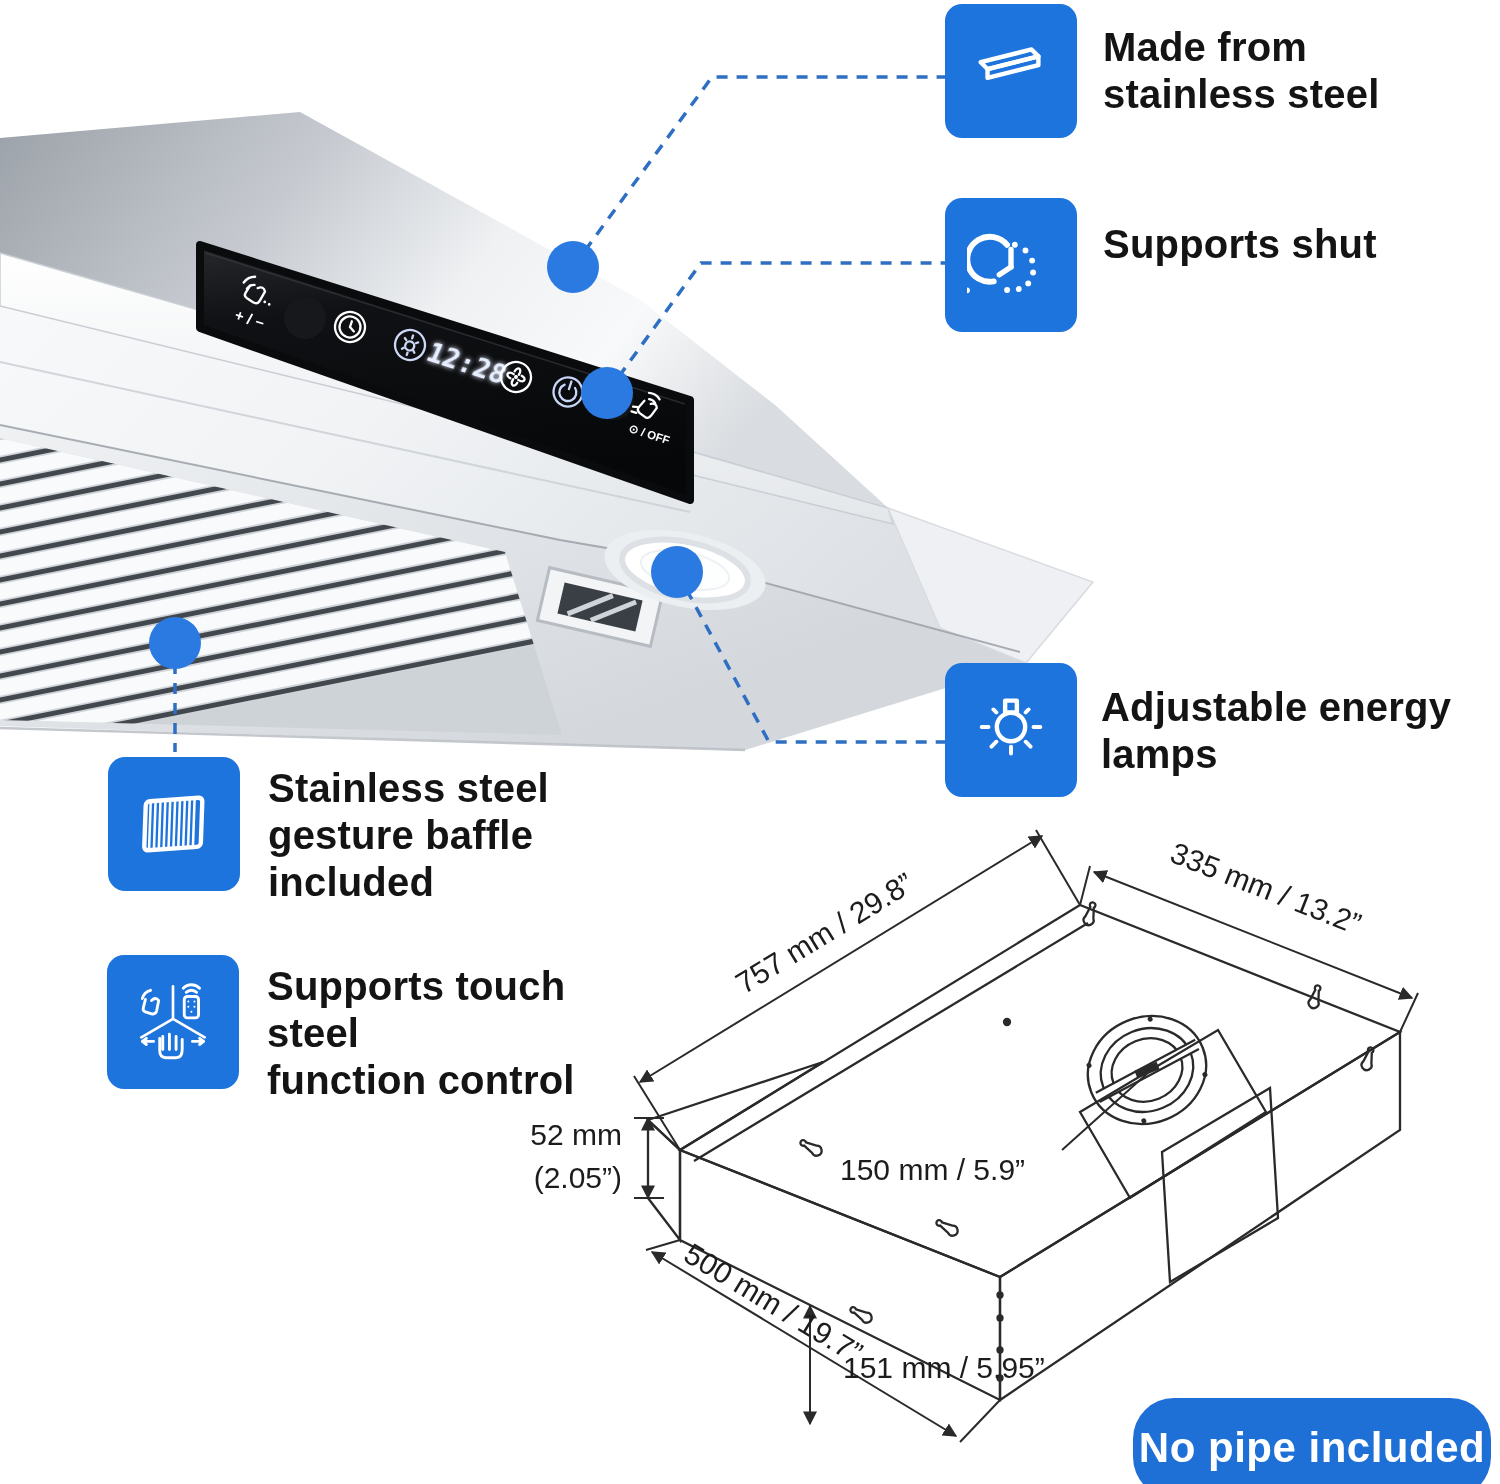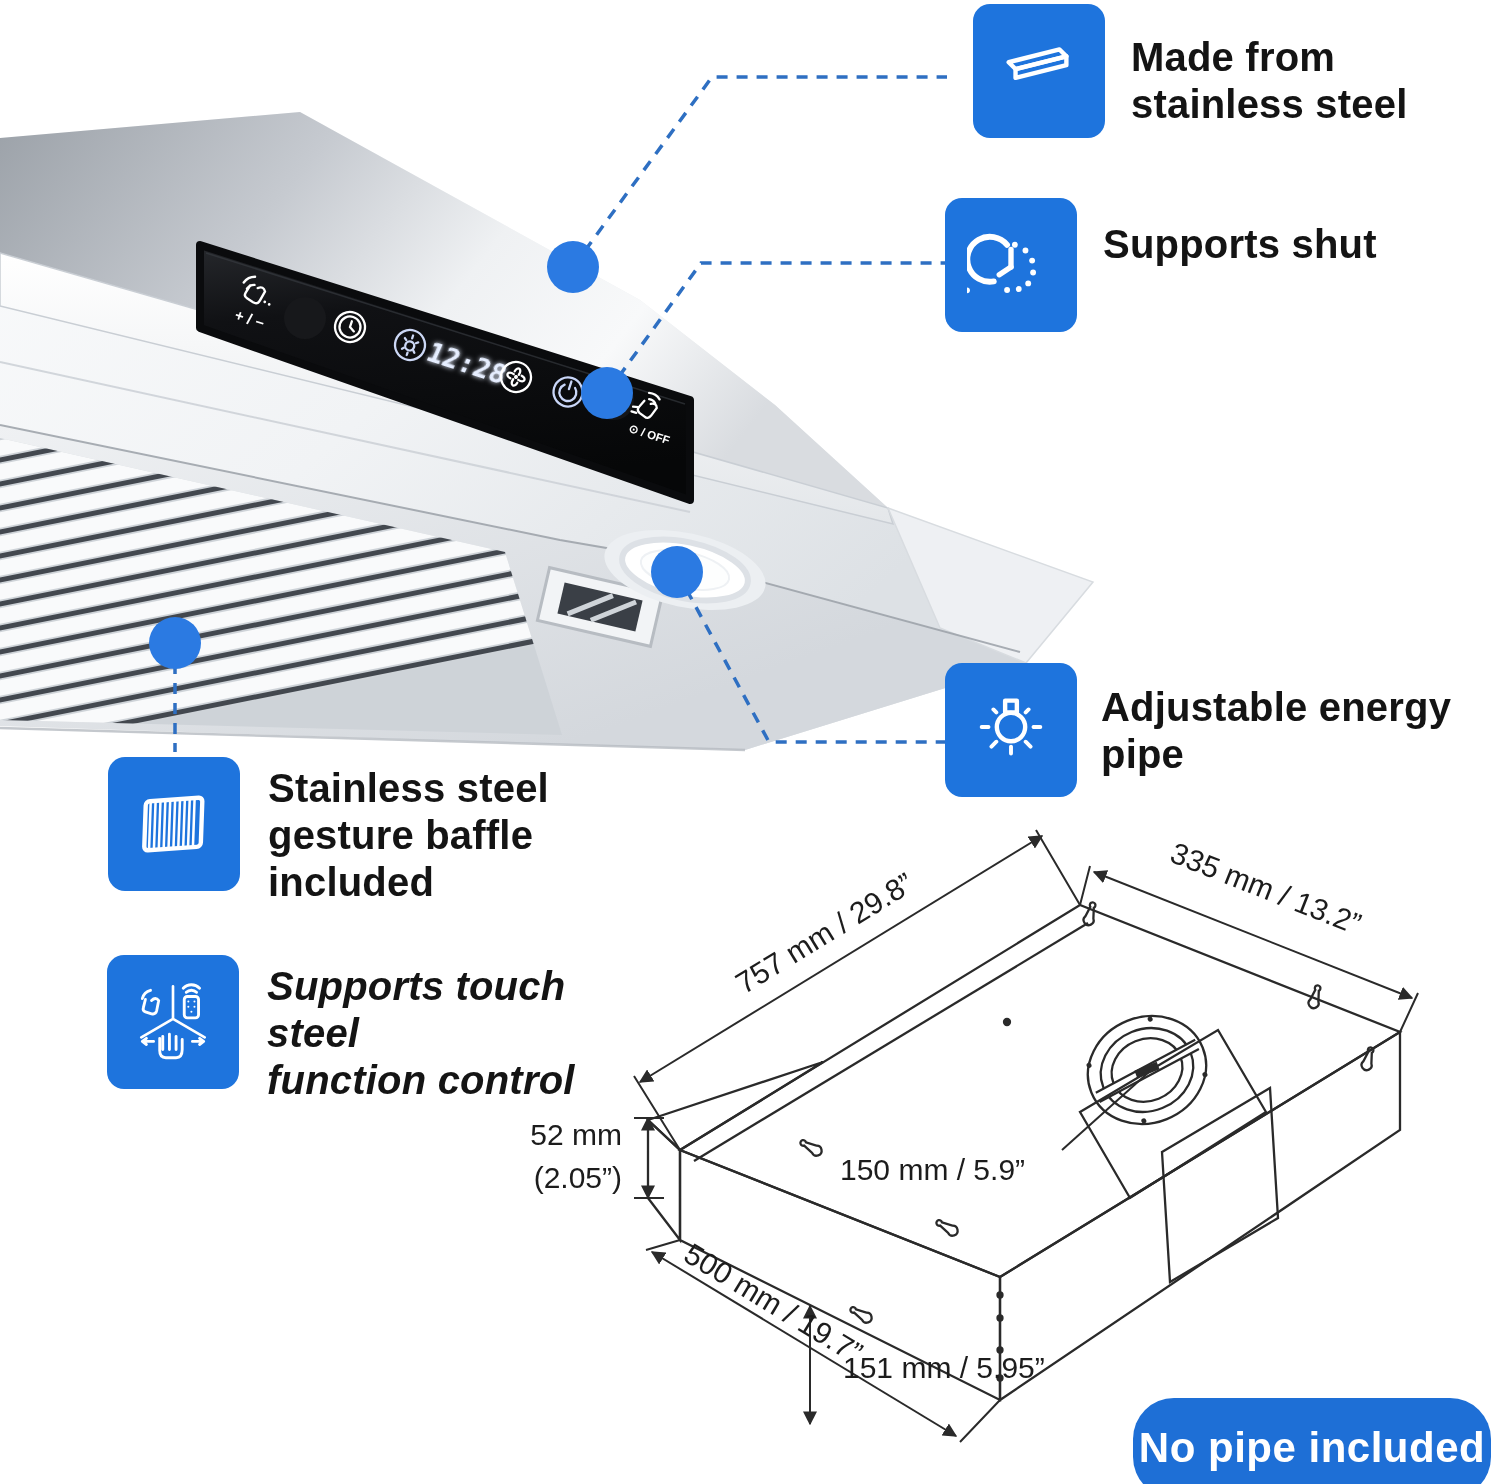--- a/index.html
+++ b/index.html
@@ -245,21 +245,21 @@
       <text class="dimtext" transform="translate(1262,898) rotate(21.5)" text-anchor="middle">335 mm / 13.2”</text>
       <text class="dimtext" x="840" y="1180">150 mm / 5.9”</text>
       <text class="dimtext" x="622" y="1145" text-anchor="end">52 mm</text>
       <text class="dimtext" x="622" y="1188" text-anchor="end">(2.05”)</text>
       <text class="dimtext" transform="translate(768,1312) rotate(31.2)" text-anchor="middle">500 mm / 19.7”</text>
       <text class="dimtext" x="843" y="1378">151 mm / 5.95”</text>
     </g>
   </g>
 </svg>
 
-<div class="feature" style="left:973px;top:4px;align-items:center;">
+<div class="feature" style="left:945px;top:4px;">
   <div class="tile">
     <svg width="88" height="88" viewBox="0 0 90 90">
       <path d="M14,36 L66,23 L73,30 L21,43 Z"></path>
       <path d="M21,43 L73,30 L73,39 L21,52 Z"></path>
     </svg>
   </div>
   <div class="f-label" style="margin:20px 0 0 26px;">
     <span>Made from</span>
     <span>stainless steel</span>
   </div>
@@ -291,21 +291,21 @@
 <div class="feature" style="left:945px;top:663px;">
   <div class="tile">
     <svg width="88" height="88" viewBox="0 0 90 90">
       <path d="M39,15 h12 v12 h-12 z"></path>
       <circle cx="45" cy="42" r="14.5"></circle>
       <path d="M22,42 h-7 M68,42 h7 M30,57 l-5,5 M60,57 l5,5 M45,62 v7 M30,27 l-3,-3 M60,27 l3,-3" stroke-width="4"></path>
     </svg>
   </div>
   <div class="f-label" style="margin:21px 0 0 24px;">
     <span>Adjustable energy</span>
-    <span>pipe</span>
+    <span>lamps</span>
   </div>
 </div>
 
 <div class="feature" style="left:108px;top:757px;">
   <div class="tile">
     <svg width="88" height="88" viewBox="0 0 90 90">
       <g transform="rotate(-4 45 45) skewX(-6)">
         <rect x="20" y="20" width="58" height="50" rx="4"></rect>
         <path stroke-width="2.6" d="M25,22 v46 M30,22 v46 M35,22 v46 M40,22 v46 M45,22 v46 M50,22 v46 M55,22 v46 M60,22 v46 M65,22 v46 M70,22 v46"></path>
       </g>
@@ -334,21 +334,21 @@
             <circle cx="66" cy="30" r="1" fill="#fff" stroke="none"></circle>
         <circle cx="63" cy="35" r="1" fill="#fff" stroke="none"></circle>
         <path d="M58,16 a7,7 0 0 1 10,0 M55,12 a11,11 0 0 1 16,0"></path>
       </g>
       <g stroke-width="2.8">
         <path d="M38,80 q-6,0 -6,-7 l0,-12 m6,19 h10 q6,0 6,-8 l0,-10 m-19,10 v-13 m6.5,13 v-15 m6.5,15 v-13"></path>
         <path d="M26,64 h-11 m4,-3 l-4,3 l4,3 M64,64 h11 m-4,-3 l4,3 l-4,3"></path>
       </g>
     </svg>
   </div>
-  <div class="f-label" style="margin:8px 0 0 28px;font-style:italic;">
+  <div class="f-label" style="margin:8px 0 0 28px;">
     <span>Supports touch</span>
     <span>steel</span>
     <span>function control</span>
   </div>
 </div>
 
 <div id="badge">
   <span>No pipe included</span>
 </div>
 

